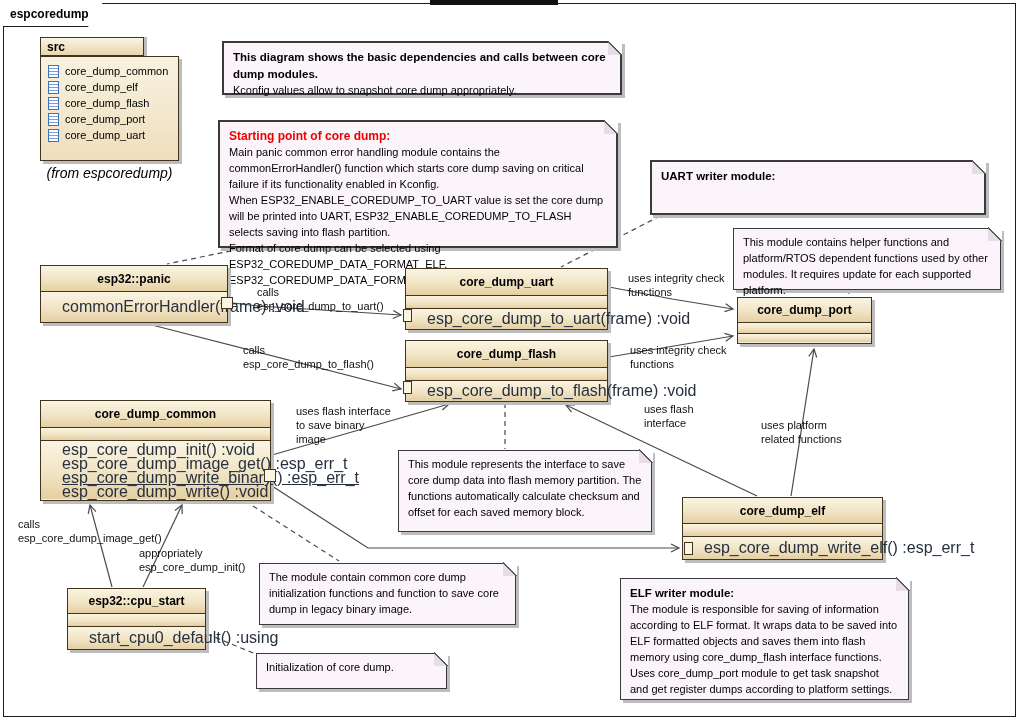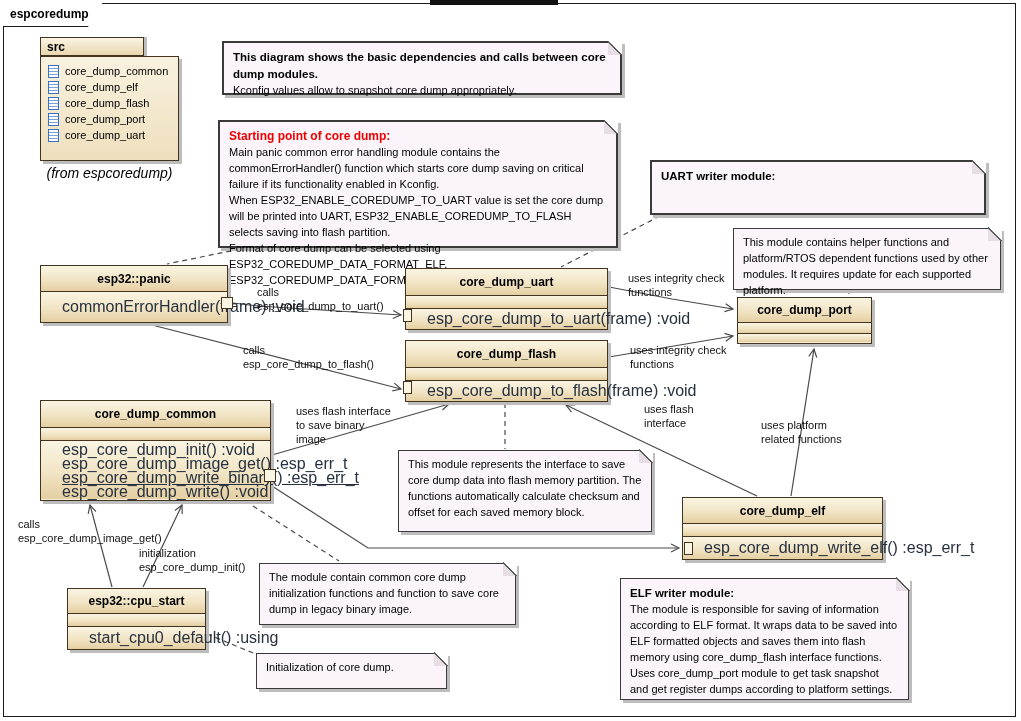--- a/index.html
+++ b/index.html
@@ -243,16 +243,16 @@
 functions</div>
   <div class="elabel" style="left:296px;top:405px;">uses flash interface
 to save binary
 image</div>
   <div class="elabel" style="left:644px;top:403px;">uses flash
 interface</div>
   <div class="elabel" style="left:761px;top:419px;">uses platform
 related functions</div>
   <div class="elabel" style="left:18px;top:518px;">calls
 esp_core_dump_image_get()</div>
-  <div class="elabel" style="left:139px;top:547px;">initialization
+  <div class="elabel" style="left:139px;top:547px;">appropriately
 esp_core_dump_init()</div>
 
 </div>
 
 </body></html>

